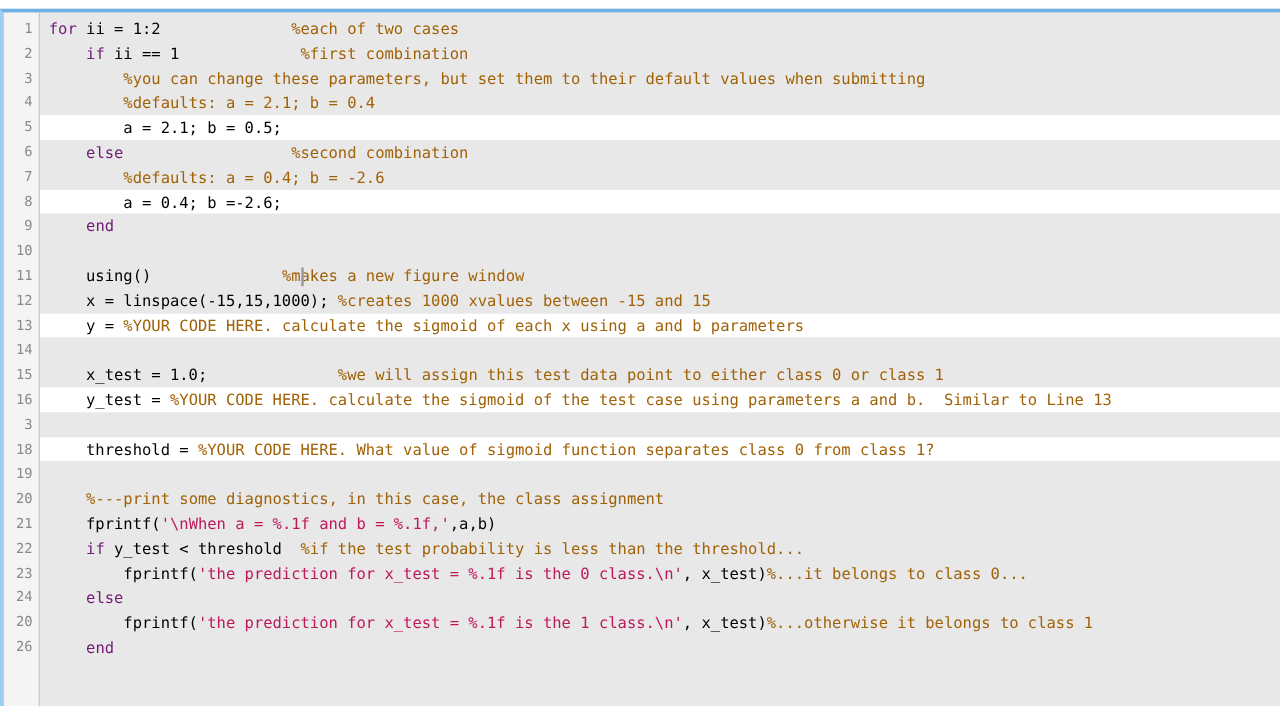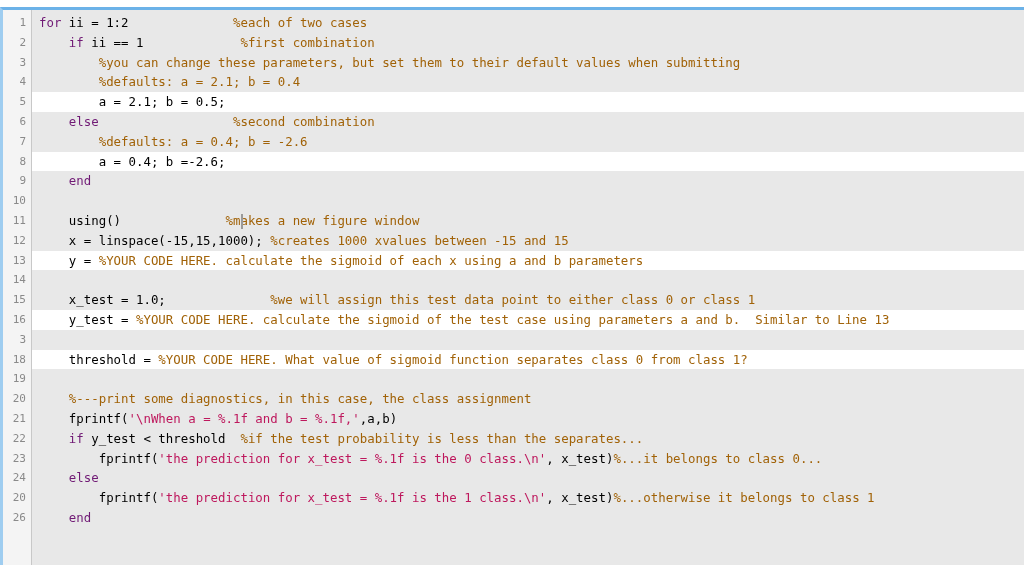--- a/index.html
+++ b/index.html
@@ -160,21 +160,21 @@
           <div class="code-line"><span class="tok-pl">    x = linspace(-15,15,1000); </span><span class="tok-cm">%creates 1000 xvalues between -15 and 15</span></div>
           <div class="code-line hl"><span class="tok-pl">    y = </span><span class="tok-cm">%YOUR CODE HERE. calculate the sigmoid of each x using a and b parameters</span></div>
           <div class="code-line">&nbsp;</div>
           <div class="code-line"><span class="tok-pl">    x_test = 1.0;              </span><span class="tok-cm">%we will assign this test data point to either class 0 or class 1</span></div>
           <div class="code-line hl"><span class="tok-pl">    y_test = </span><span class="tok-cm">%YOUR CODE HERE. calculate the sigmoid of the test case using parameters a and b.  Similar to Line 13</span></div>
           <div class="code-line">&nbsp;</div>
           <div class="code-line hl"><span class="tok-pl">    threshold = </span><span class="tok-cm">%YOUR CODE HERE. What value of sigmoid function separates class 0 from class 1?</span></div>
           <div class="code-line">&nbsp;</div>
           <div class="code-line"><span class="tok-pl">    </span><span class="tok-cm">%---print some diagnostics, in this case, the class assignment</span></div>
           <div class="code-line"><span class="tok-pl">    fprintf(</span><span class="tok-str">'\nWhen a = %.1f and b = %.1f,'</span><span class="tok-pl">,a,b)</span></div>
-          <div class="code-line"><span class="tok-pl">    </span><span class="tok-kw">if</span><span class="tok-pl"> y_test &lt; threshold  </span><span class="tok-cm">%if the test probability is less than the separates...</span></div>
+          <div class="code-line"><span class="tok-pl">    </span><span class="tok-kw">if</span><span class="tok-pl"> y_test &lt; threshold  </span><span class="tok-cm">%if the test probability is less than the threshold...</span></div>
           <div class="code-line"><span class="tok-pl">        fprintf(</span><span class="tok-str">'the prediction for x_test = %.1f is the 0 class.\n'</span><span class="tok-pl">, x_test)</span><span class="tok-cm">%...it belongs to class 0...</span></div>
           <div class="code-line"><span class="tok-pl">    </span><span class="tok-kw">else</span></div>
           <div class="code-line"><span class="tok-pl">        fprintf(</span><span class="tok-str">'the prediction for x_test = %.1f is the 1 class.\n'</span><span class="tok-pl">, x_test)</span><span class="tok-cm">%...otherwise it belongs to class 1</span></div>
           <div class="code-line"><span class="tok-pl">    </span><span class="tok-kw">end</span></div>
         </div>
 
     </div>
   </div>
 
 </div>

